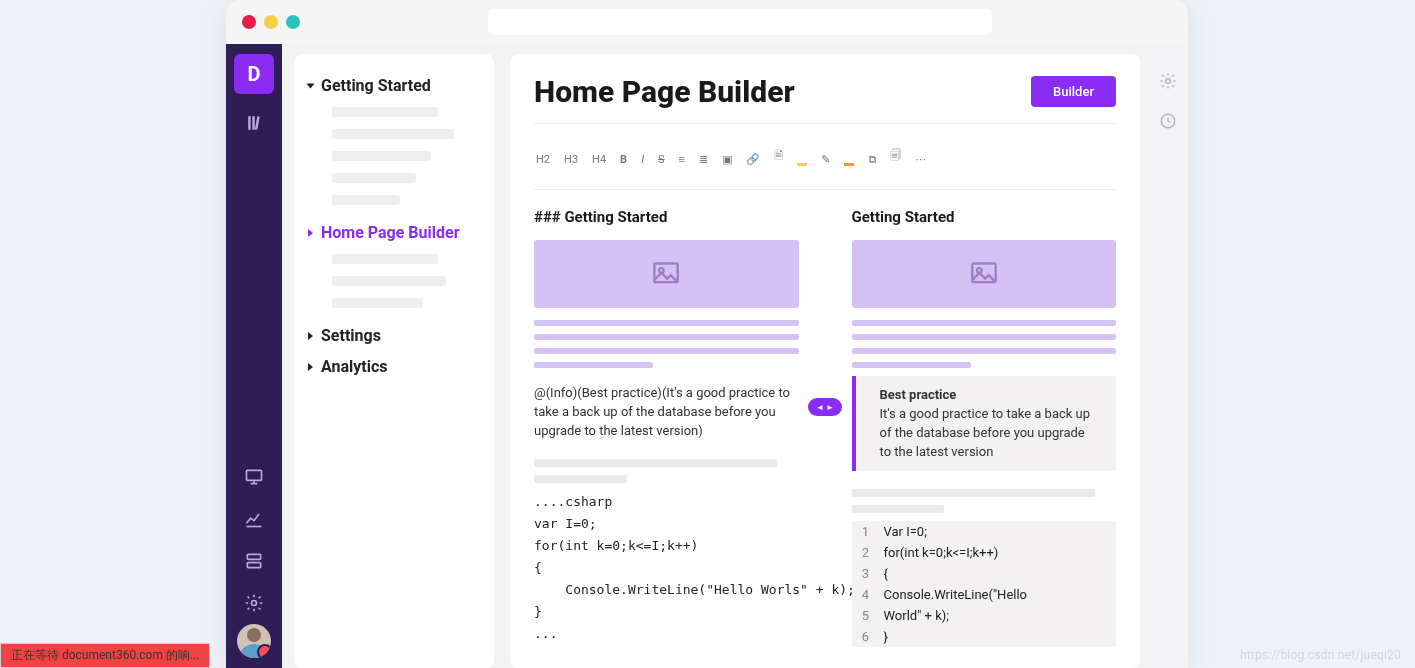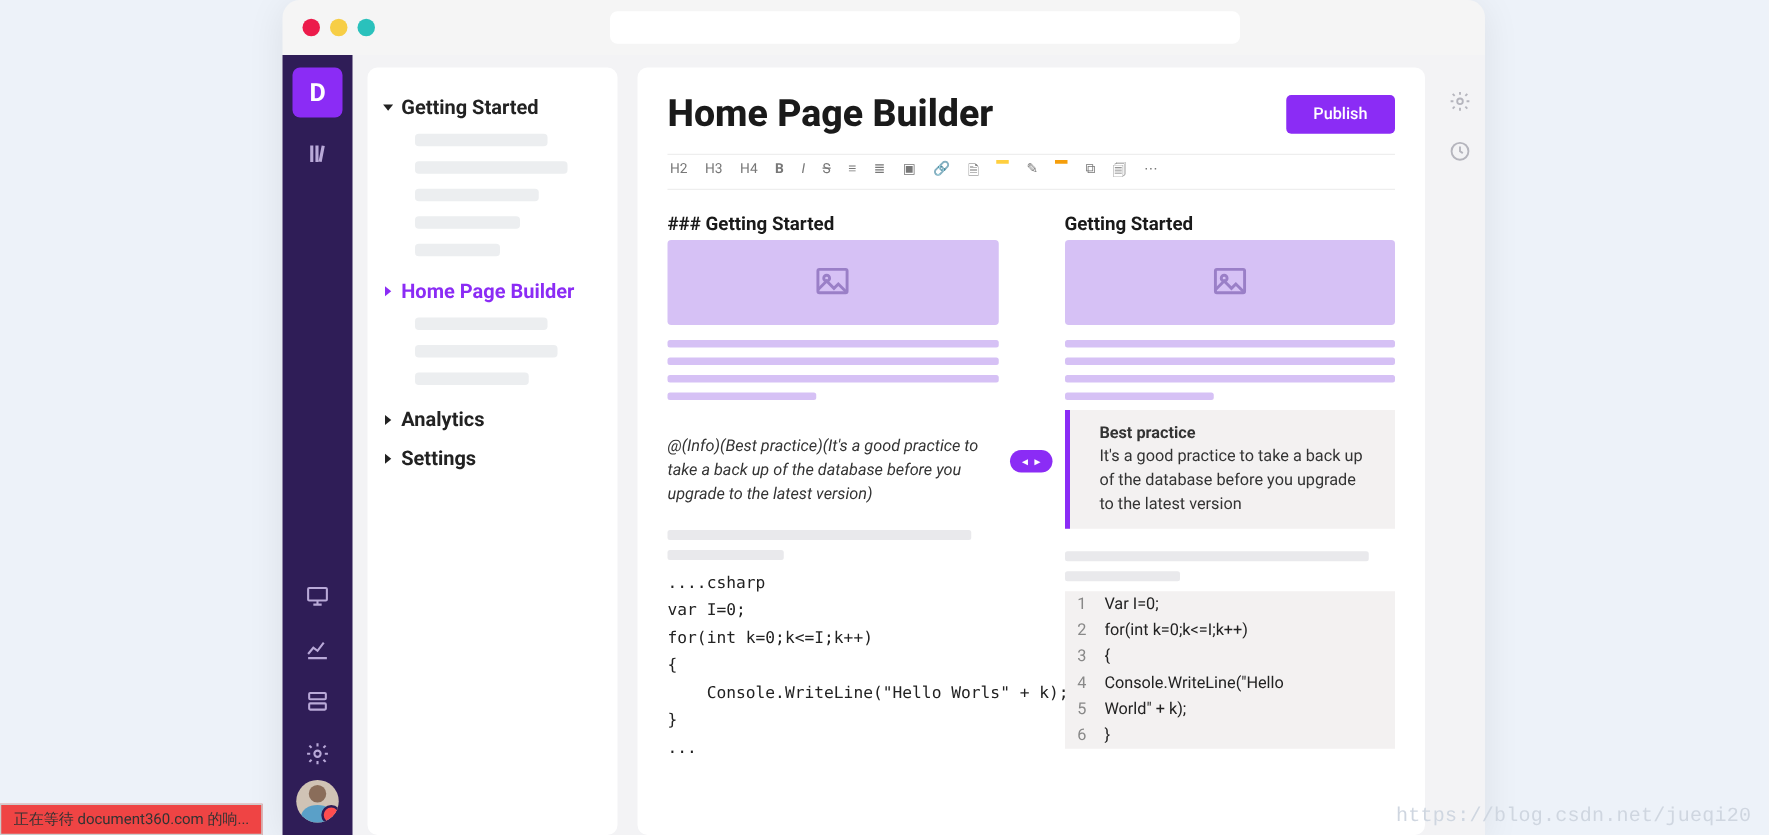--- a/index.html
+++ b/index.html
@@ -29,49 +29,49 @@
   .tree-item.active .caret{border-left-color:#8b2cf5;}
   .placeholder-lines{padding:6px 0 12px 28px;display:flex;flex-direction:column;gap:12px;}
   .ph{height:10px;background:#eceef0;border-radius:3px;}
   
   .main{flex:1;margin:10px 8px 0 16px;background:#fff;border-radius:8px;padding:20px 24px 0 24px;overflow:hidden;position:relative;}
   .title-row{display:flex;align-items:center;justify-content:space-between;}
   .page-title{font-size:30px;font-weight:800;color:#1a1a1a;}
   .publish-btn{background:#8b2cf5;color:#fff;border:none;padding:8px 22px;border-radius:4px;font-size:13px;font-weight:500;cursor:pointer;}
   .slug-row{display:flex;align-items:center;gap:8px;margin-top:6px;color:#333;font-size:15px;}
   .slug-avatar{width:18px;height:18px;border-radius:50%;border:1px solid #aaa;background:#e8d5c0;display:inline-block;}
-  .toolbar{display:flex;align-items:flex-start;gap:14px;border-top:1px solid #eee;border-bottom:1px solid #eee;margin-top:14px;padding:4px 2px;color:#777;font-size:11px;}
+  .toolbar{display:flex;align-items:flex-end;gap:14px;border-top:1px solid #eee;border-bottom:1px solid #eee;margin-top:14px;padding:23px 2px;color:#777;font-size:11px;}
   .toolbar span{cursor:pointer;}
   .tb-highlight{width:10px;height:3px;background:#ffcf3f;display:inline-block;}
   .tb-highlight2{width:10px;height:3px;background:#f59e0b;display:inline-block;}
   .split{display:flex;gap:0;margin-top:18px;position:relative;}
   .pane{flex:1;min-width:0;}
   .pane.left{padding-right:26px;border-right:1px solid transparent;}
   .pane.right{padding-left:26px;}
-  .pane-heading{font-weight:700;font-size:15px;color:#1a1a1a;margin-bottom:4px;}
+  .pane-heading{font-weight:700;font-size:15px;color:#1a1a1a;margin-bottom:14px;}
   .img-placeholder{height:68px;background:#d6c1f5;border-radius:3px;display:flex;align-items:center;justify-content:center;margin-bottom:12px;}
   .img-placeholder svg{width:34px;height:28px;stroke:#9a7fc7;fill:none;stroke-width:2;}
   .text-ph{height:6px;background:#d6c1f5;border-radius:2px;margin-bottom:8px;}
-  .info-raw{font-size:13px;color:#333;line-height:1.45;margin-top:29px;max-width:260px;font-style:italic;}
+  .info-raw{font-size:13px;color:#333;line-height:1.45;margin-top:16px;max-width:260px;}
   .callout{background:#f3f1f1;border-left:4px solid #8b2cf5;padding:10px 24px;margin-top:4px;font-size:13px;color:#333;line-height:1.45;}
   .callout-title{font-weight:700;display:block;}
   .gray-ph{height:8px;background:#e9e9ec;border-radius:2px;margin-top:18px;margin-bottom:8px;}
   .code-raw{font-family:Menlo,Consolas,monospace;font-size:13px;color:#222;line-height:1.7;white-space:pre;margin-top:6px;}
   .code-block{background:#f3f1f1;font-family:Menlo,Consolas,monospace;font-size:13px;color:#222;margin-top:6px;}
   .code-line{display:flex;}
   .ln{width:28px;text-align:center;color:#888;flex-shrink:0;padding:3px 0;}
   .lc{padding:3px 10px 3px 4px;flex:1;}
   .swap-badge{position:absolute;left:50%;top:190px;transform:translateX(-50%);background:#8b2cf5;color:#fff;border-radius:999px;width:34px;height:18px;display:flex;align-items:center;justify-content:center;font-size:10px;gap:2px;}
   .swap-badge::before{content:"◄";font-size:8px;} .swap-badge::after{content:"►";font-size:8px;}
   
   .rstrip{width:40px;display:flex;flex-direction:column;align-items:center;padding-top:28px;gap:18px;color:#b5b5bd;}
   .rstrip span{cursor:pointer;}
   
   .status-bar{position:absolute;left:0;bottom:0;background:#ef4444;border:1px solid #ccc;font-size:12px;padding:3px 10px;color:#333;}
-  .watermark{position:absolute;right:14px;bottom:6px;color:#cfd6e0;font-size:16px;letter-spacing:.2px;font-family:Liberation Mono, monospace;}
+  .watermark{position:absolute;right:14px;bottom:6px;color:#cfd6e0;font-size:12px;letter-spacing:.2px;}
 </style>
 </head>
 <body>
 
 <div class="browser-frame">
   <div class="browser-top">
     <span class="dot r"></span>
     <span class="dot y"></span>
     <span class="dot g"></span>
     <div class="url-bar"></div>
@@ -133,32 +133,32 @@
           <span class="caret"></span>
           <span>Home Page Builder</span>
         </div>
       <div class="placeholder-lines">
         <div class="ph" style="width:70%"></div>
           <div class="ph" style="width:75%"></div>
           <div class="ph" style="width:60%"></div>
       </div>
       <div class="tree-item">
           <span class="caret"></span>
-          <span>Analytics</span>
+          <span>Settings</span>
         </div>
       <div class="tree-item">
           <span class="caret"></span>
-          <span>Settings</span>
+          <span>Analytics</span>
         </div>
     </div>
 
     <div class="main">
       <div class="title-row">
         <h1 class="page-title">Home Page Builder</h1>
-        <button class="publish-btn">Publish</button>
+        <button class="publish-btn">Builder</button>
       </div>
       <div class="toolbar">
         <span>H2</span>
         <span>H3</span>
         <span>H4</span>
         <span style="font-weight:700">B</span>
         <span style="font-style:italic">I</span>
         <span style="text-decoration:line-through">S</span>
         <span>≡</span>
         <span>≣</span>

